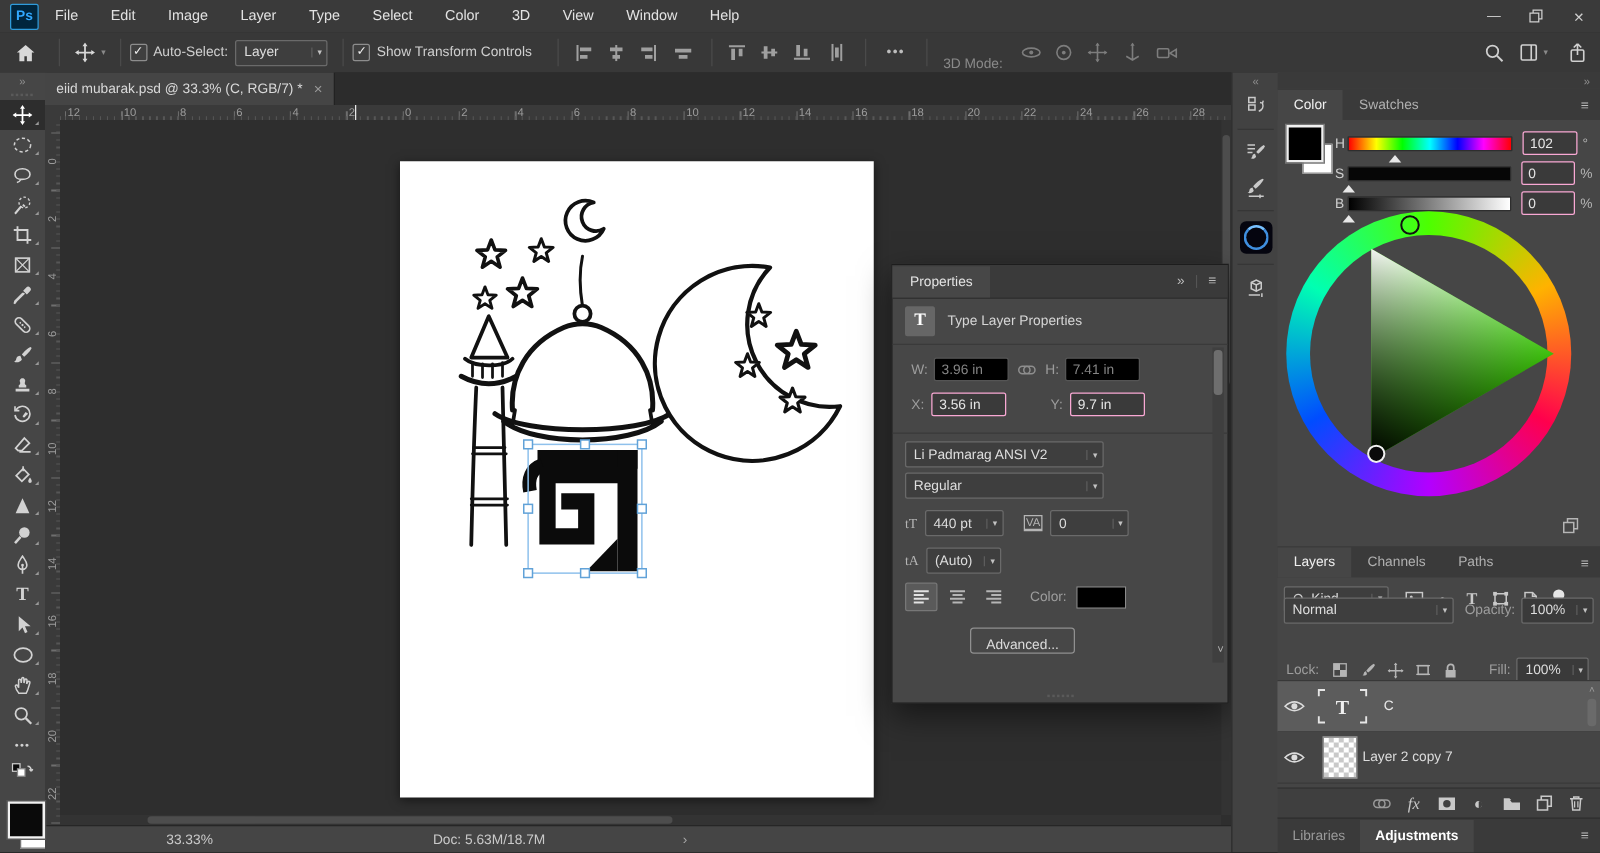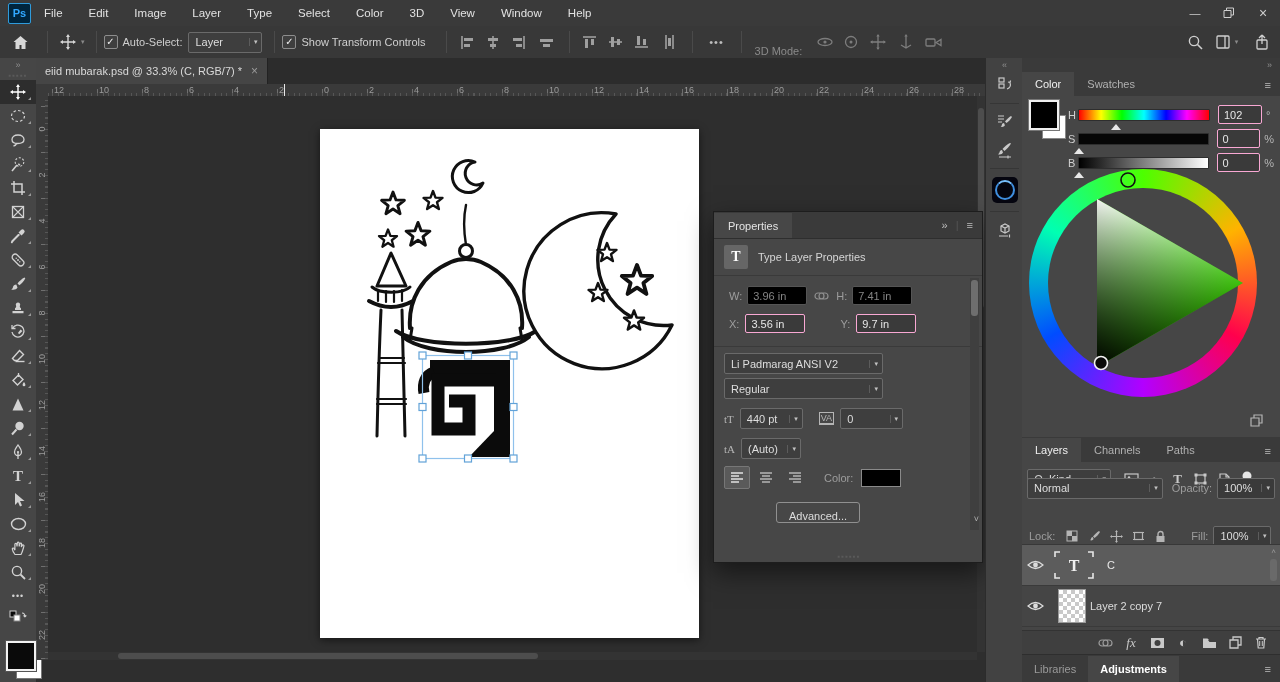--- a/index.html
+++ b/index.html
@@ -490,20 +490,25 @@
     </svg>
   </div>
 
   <div class="abs" style="left:977px;top:96px;width:8px;height:556px;background:#333">
     <div class="abs" style="left:1px;top:12px;width:6px;height:200px;background:#4d4d4d;border-radius:3px"></div>
   </div>
   <div class="abs" style="left:48px;top:652px;width:929px;height:8px;background:#333">
     <div class="abs" style="left:70px;top:1px;width:420px;height:6px;background:#4d4d4d;border-radius:3px"></div>
   </div>
 
+  <div class="statusbar abs">
+    <span style="margin-left:97px">33.33%</span>
+    <span style="margin-left:176px">Doc: 5.63M/18.7M</span>
+    <span style="margin-left:110px;color:#a8a8a8">›</span>
+  </div>
 
   <div class="props abs">
     <div class="props-head">
       <div class="props-tab">Properties</div>
       <div style="flex:1"></div>
       <span style="color:#bdbdbd;margin-right:8px">»</span>
       <span style="color:#555">|</span>
       <span style="color:#bdbdbd;margin:0 9px 0 8px">≡</span>
     </div>
     <div class="row" style="height:36px;border-bottom:1px solid #3a3a3a;padding:0 10px">

